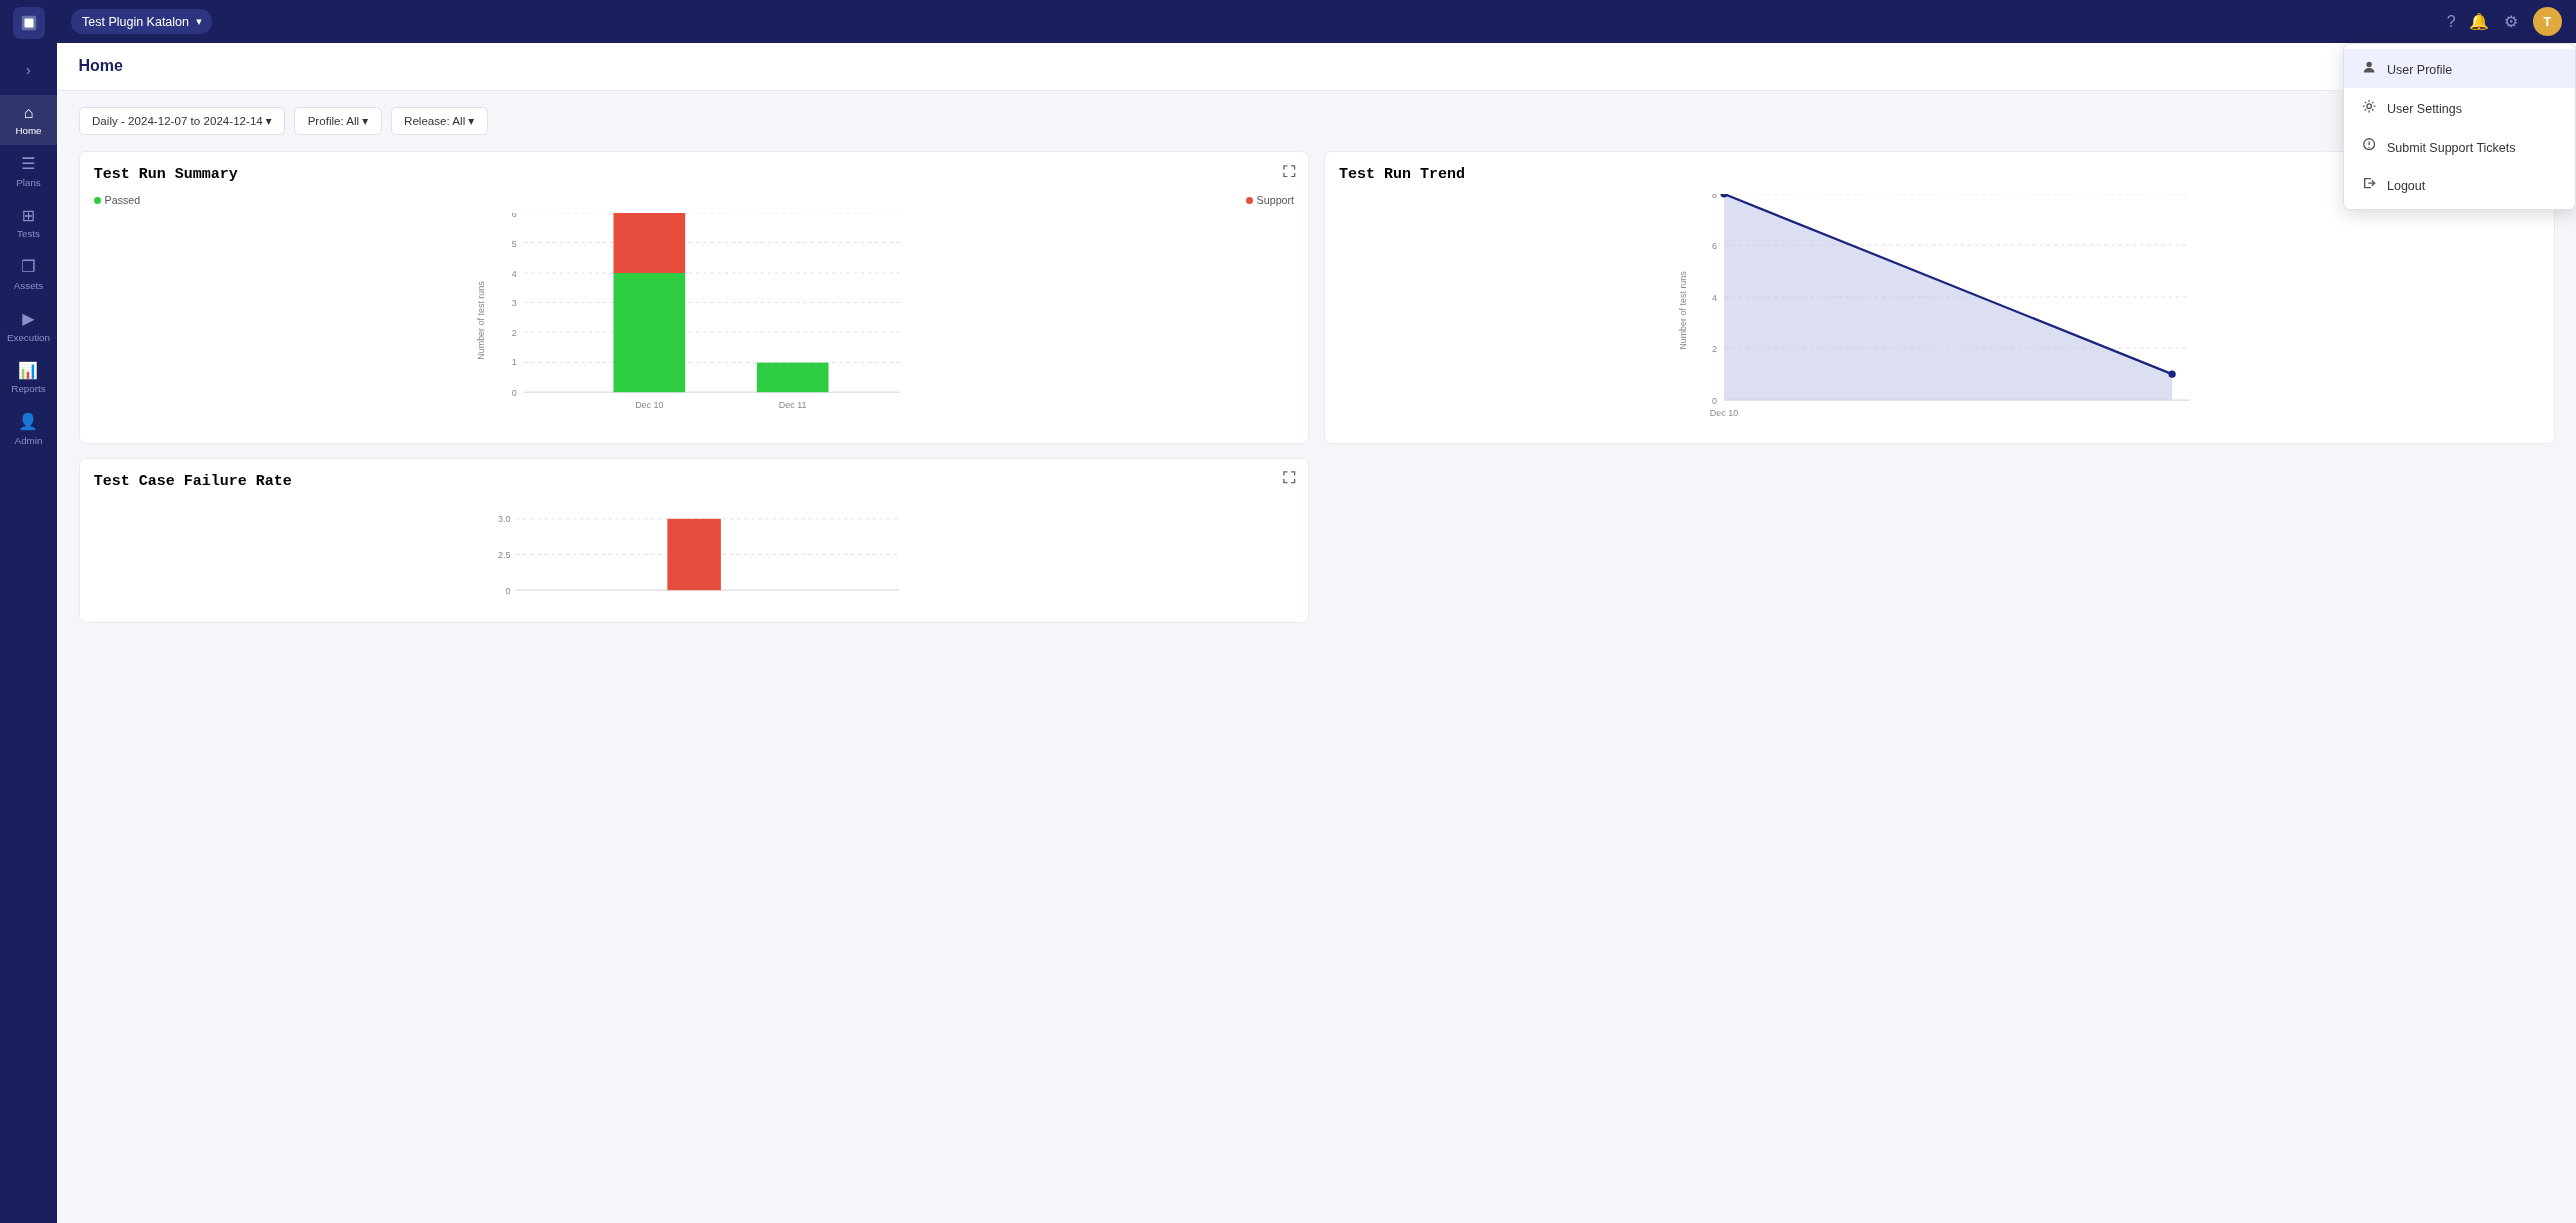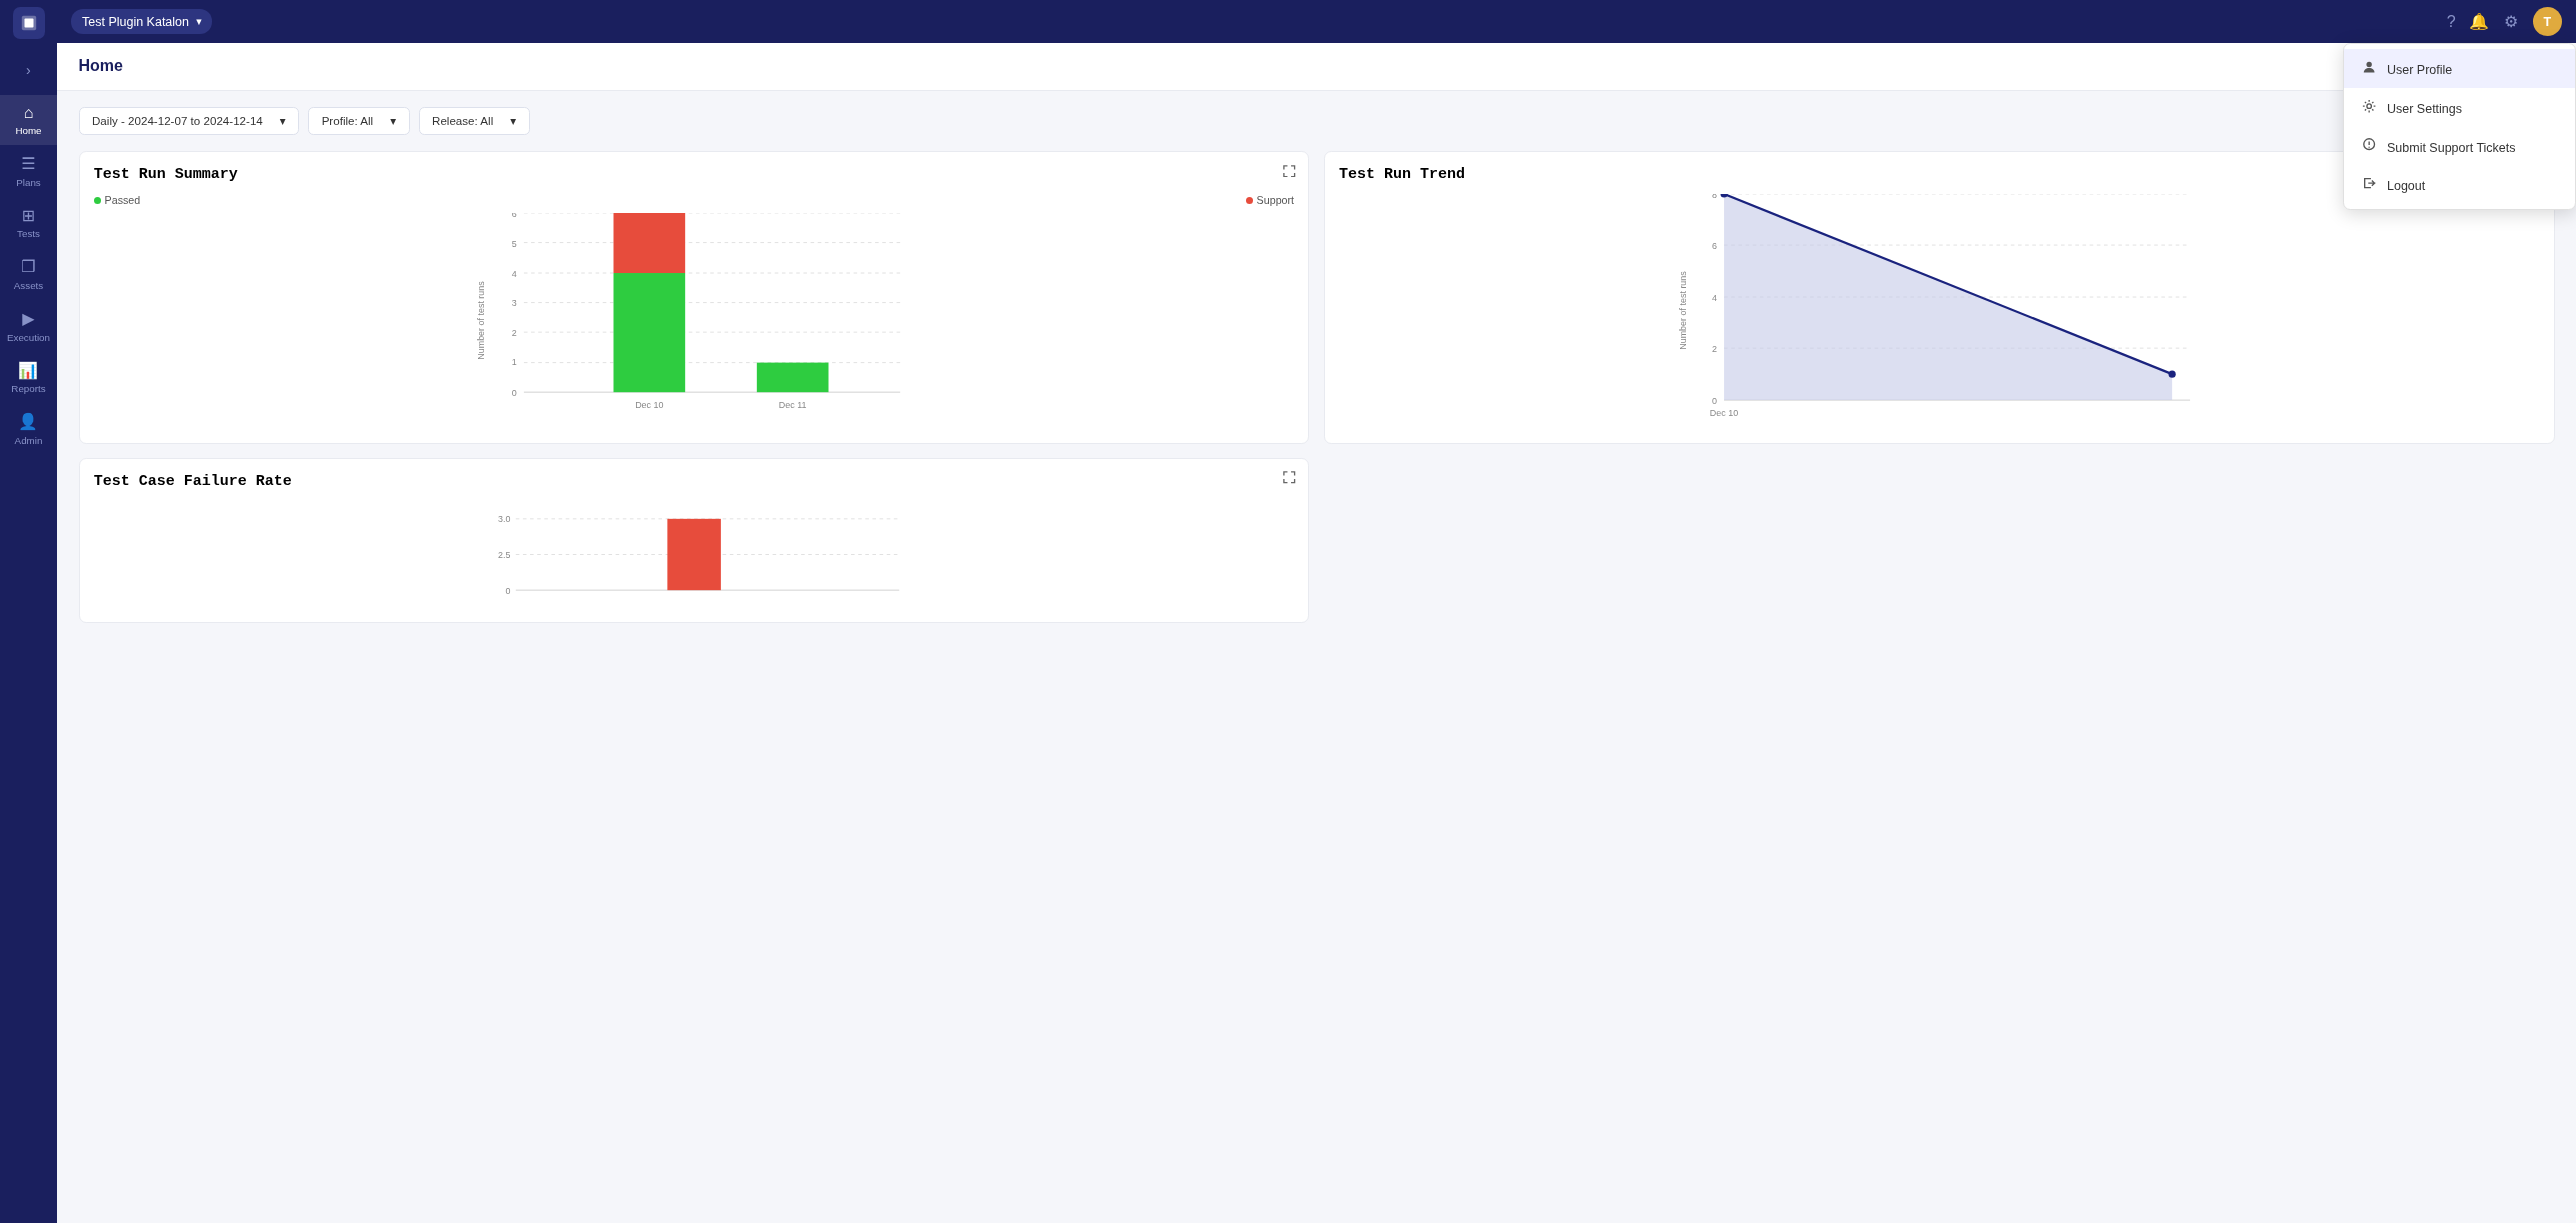--- a/index.html
+++ b/index.html
@@ -74,21 +74,21 @@
       font-size: 16px; font-weight: 600; color: #1a1f5e;
     }
     .content-area { flex: 1; overflow-y: auto; padding: 14.3px 21.5px; background: #f5f6fa; }
 
     
     .filters-row { display: flex; align-items: center; gap: 9px; margin-bottom: 14.3px; }
     .filter-btn {
       background: white; border: 0.9px solid #dde1ec;
       border-radius: 5.4px; padding: 6.3px 12.5px;
       font-size: 11.6px; color: #333; cursor: pointer;
-      display: flex; align-items: center; gap: 17px;
+      display: flex; align-items: center; gap: 3px;
     }
     .filters-spacer { flex: 1; }
     .edit-icon-btn {
       background: white; border: 0.9px solid #dde1ec;
       border-radius: 5.4px; padding: 6.3px 9px;
       cursor: pointer; color: #4a52a8; font-size: 14.3px;
     }
 
     
     .dashboard-grid { display: grid; grid-template-columns: 1fr 1fr; gap: 14.3px; }

